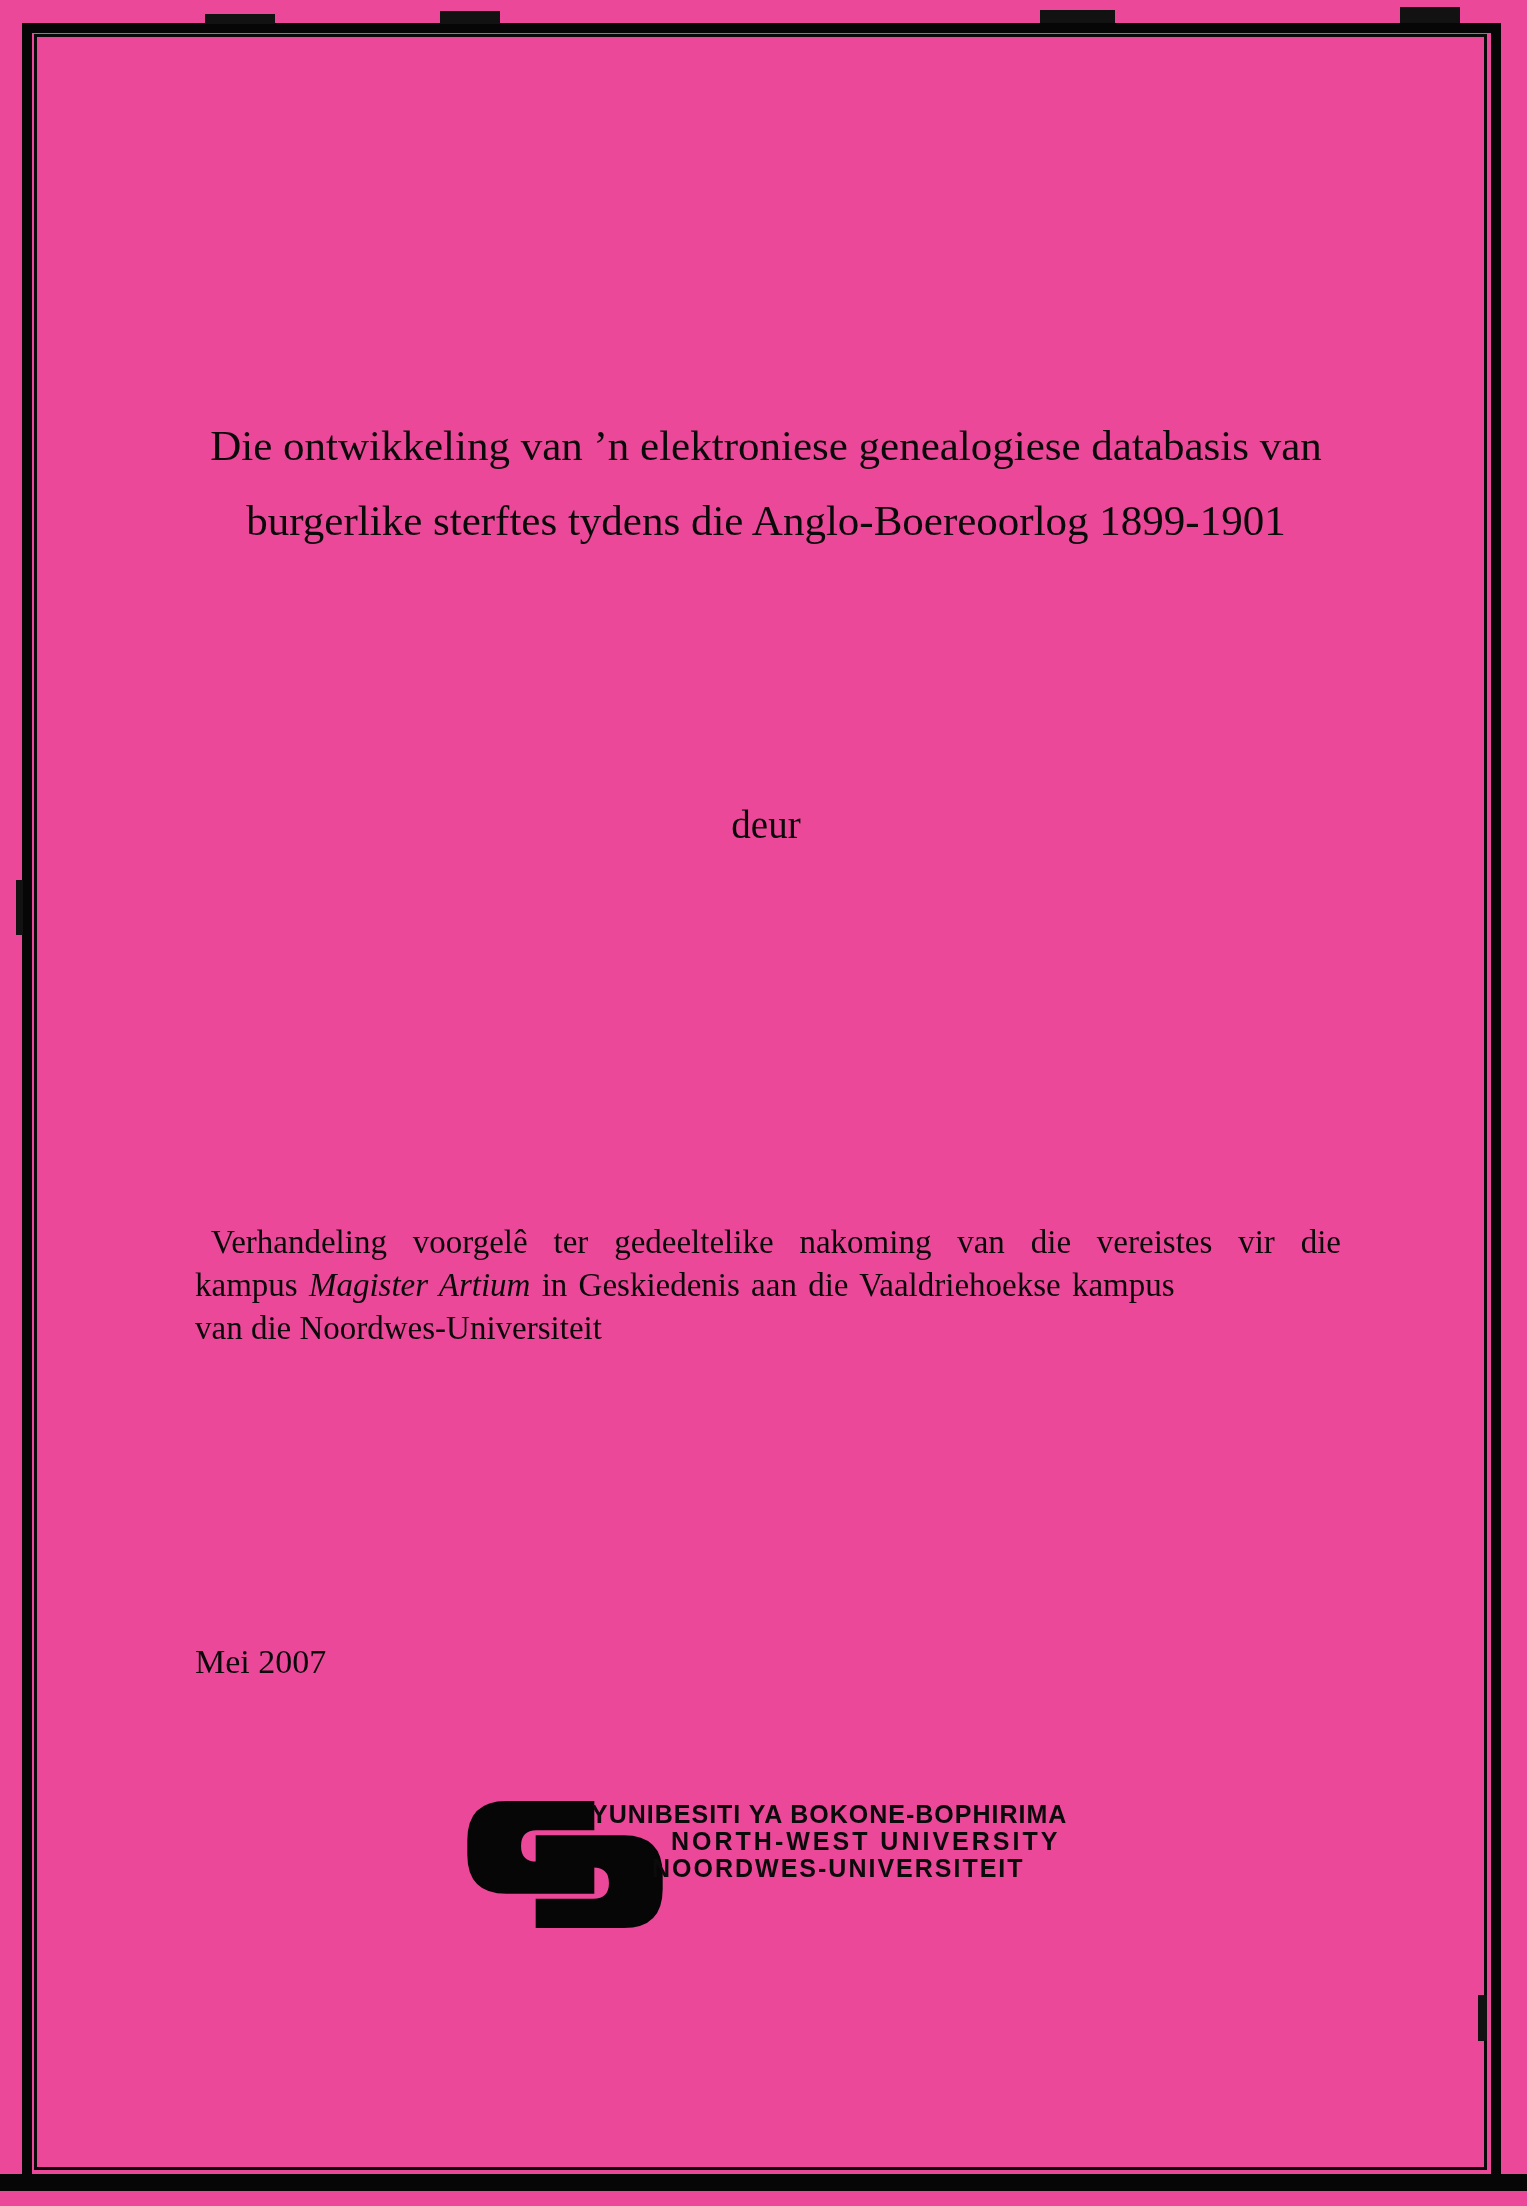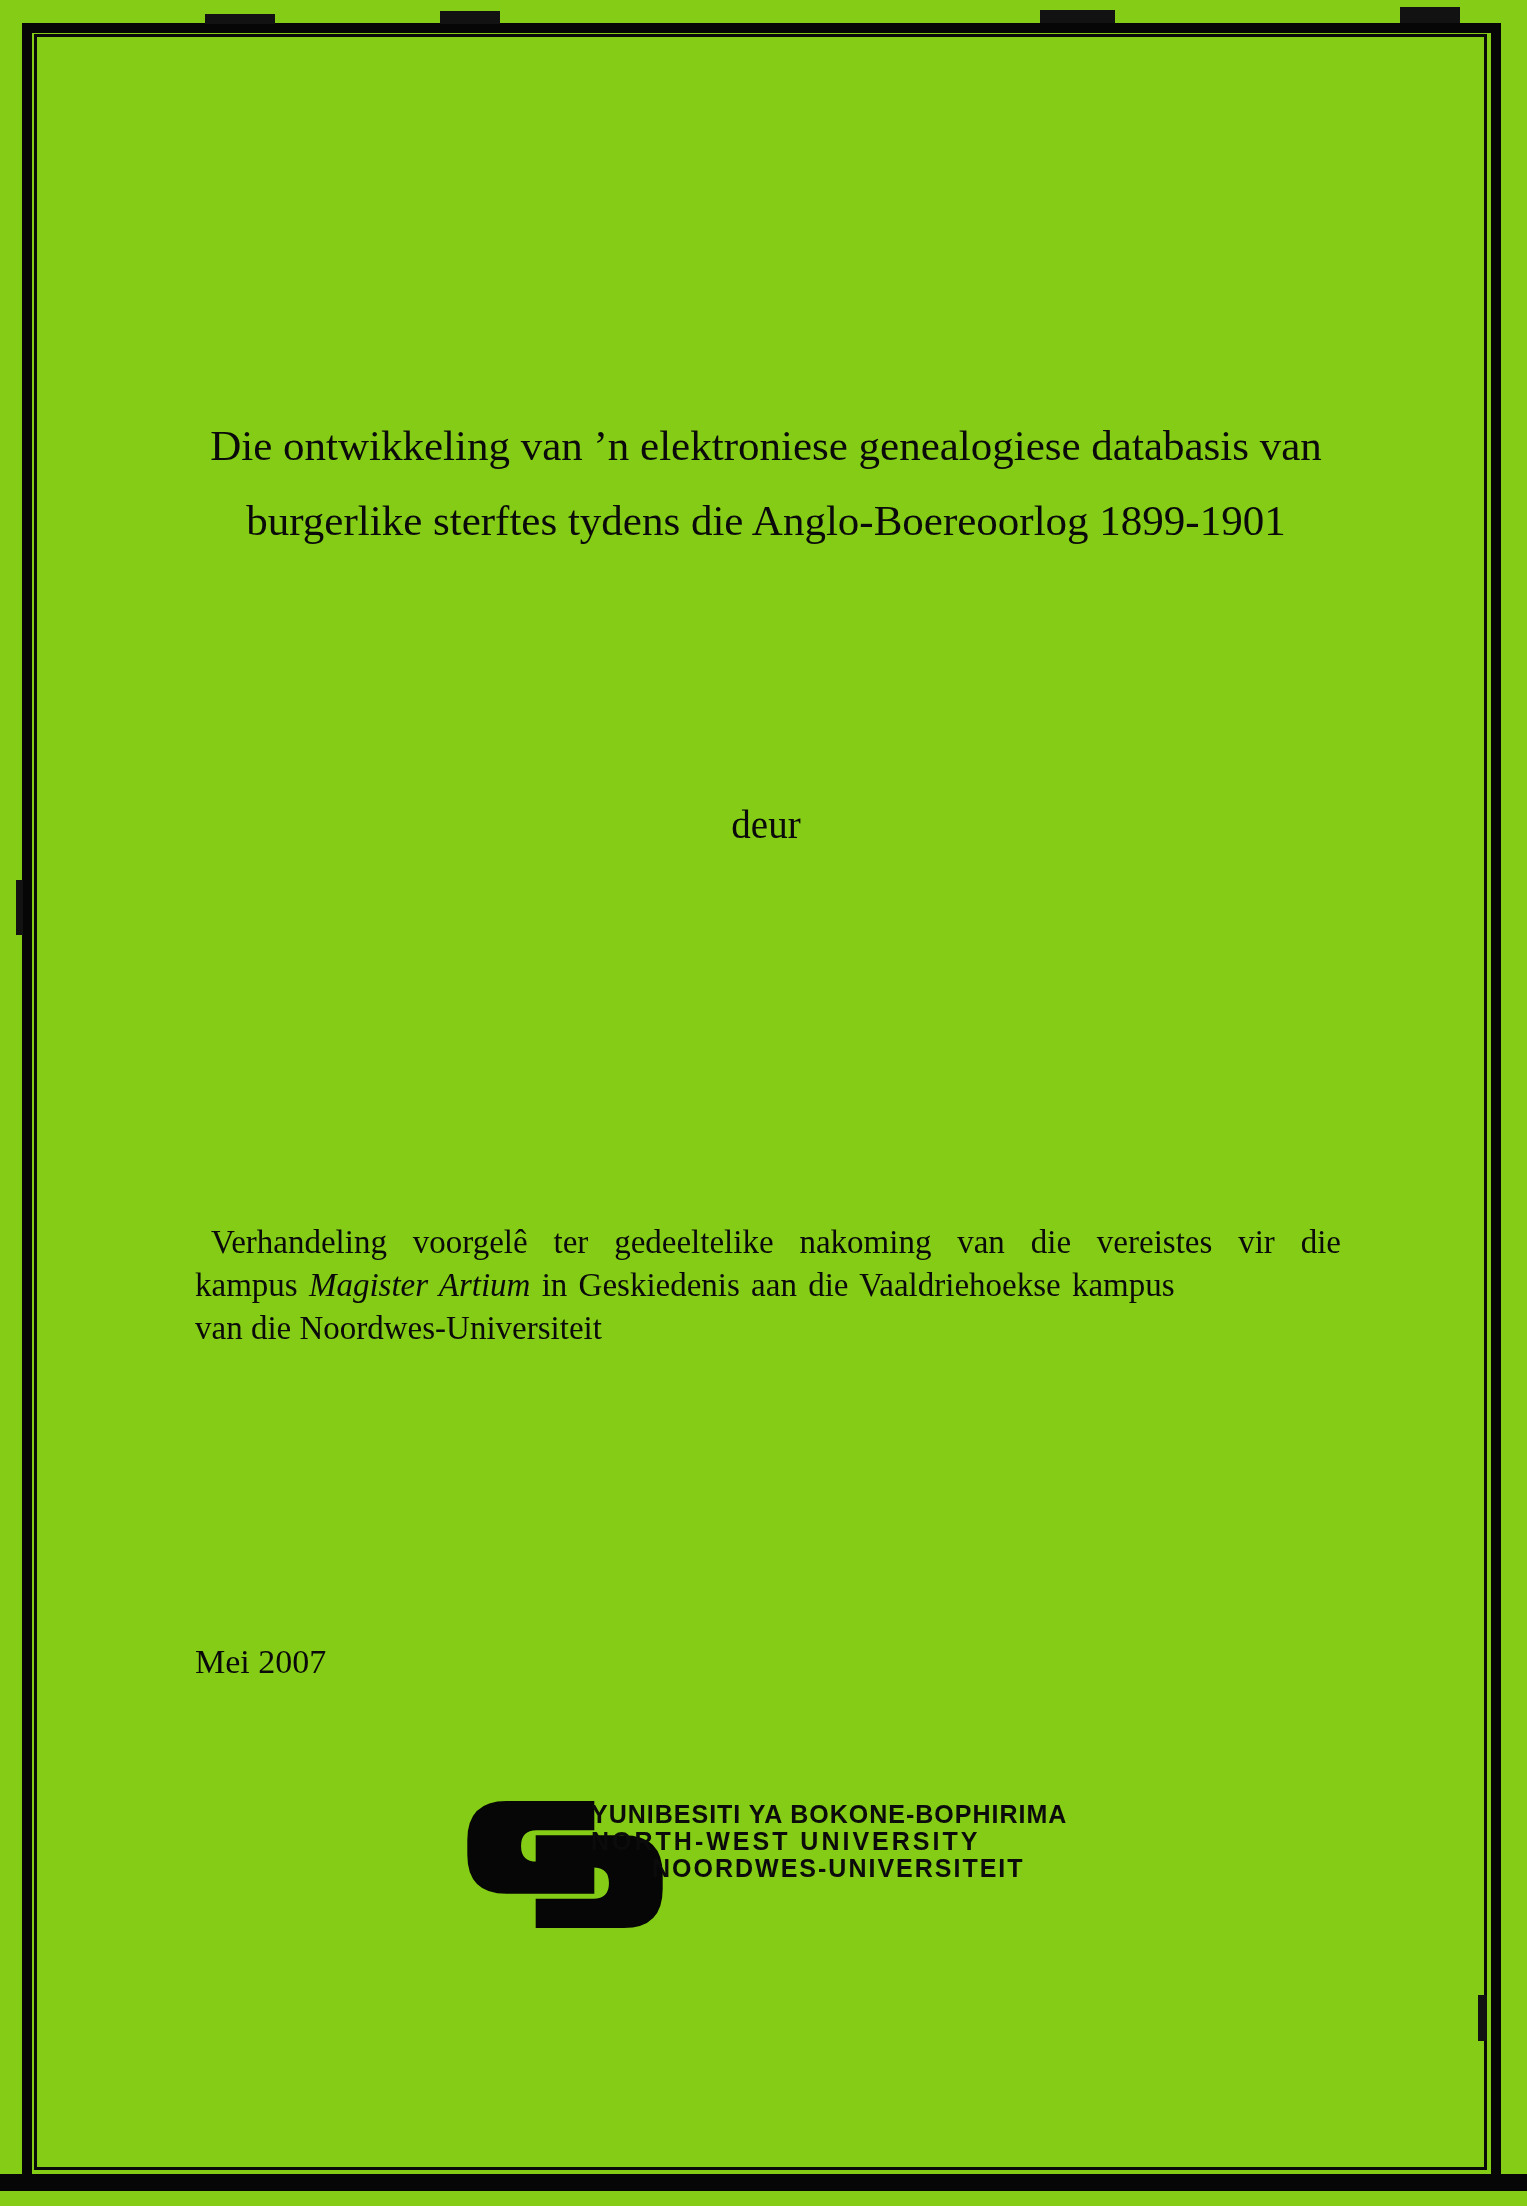--- a/index.html
+++ b/index.html
@@ -1,20 +1,20 @@
 <!DOCTYPE html>
 <html><head>
 <meta charset="utf-8">
 <style>
   html, body { margin: 0; padding: 0; background: #ffffff; }
   .page {
     position: relative;
     width: 1527px;
     height: 2206px;
-    background: #84cc16;
+    background: #ec4899;
     overflow: hidden;
     color: #0a0a0a;
     font-family: "Liberation Serif", "DejaVu Serif", serif;
   }
   
   .border-outer {
     position: absolute;
     left: 22px; top: 23px;
     width: 1479px; height: 2151px;
     box-sizing: border-box;
@@ -92,21 +92,21 @@
     position: absolute;
     left: 126px; top: 2px;
     font-family: "Liberation Sans", "DejaVu Sans", sans-serif;
     font-weight: bold;
     font-size: 25px;
     line-height: 27px;
     color: #0b0b0b;
     white-space: nowrap;
   }
   .lt1 { letter-spacing: 1px; }
-  .lt2 { letter-spacing: 3px; }
+  .lt2 { margin-left: 80px; letter-spacing: 3px; }
   .lt3 { margin-left: 61px; letter-spacing: 2px; }
 </style>
 </head>
 <body>
 
 <div class="page">
 
   <div class="border-outer"></div>
   <div class="border-inner"></div>
   <div class="bottom-bar"></div>

